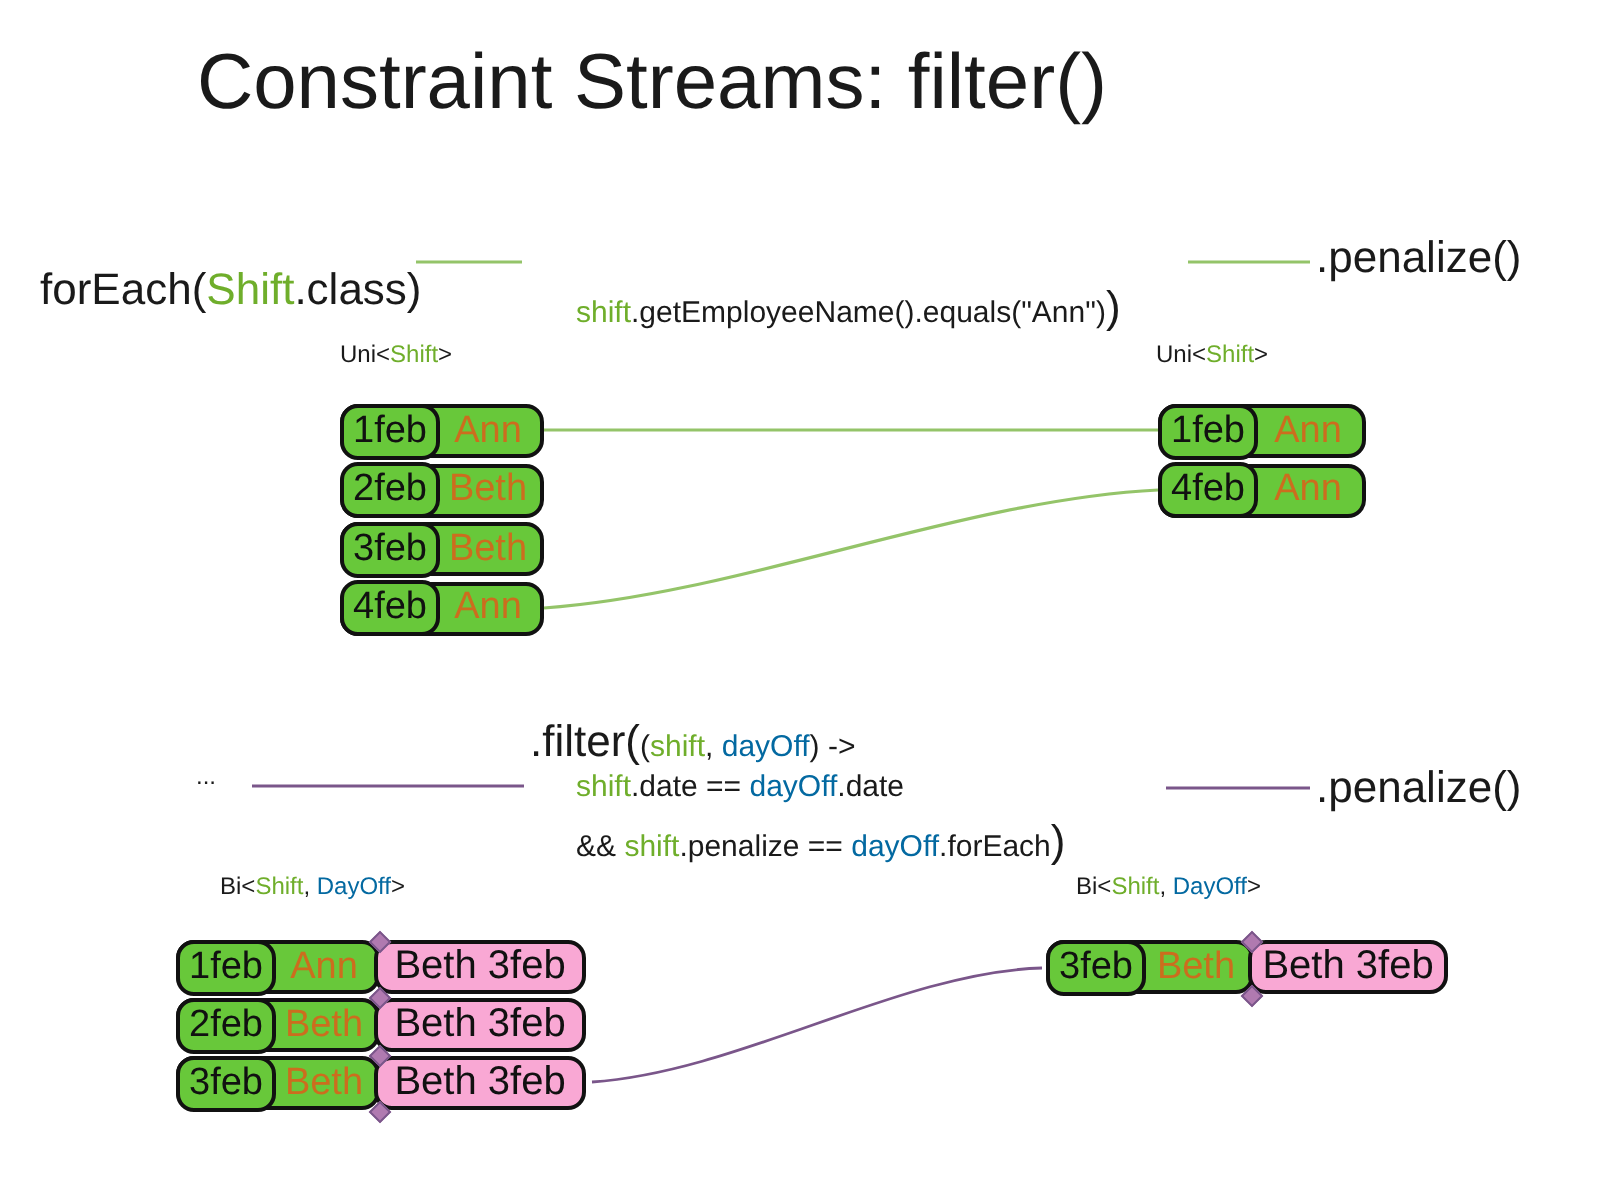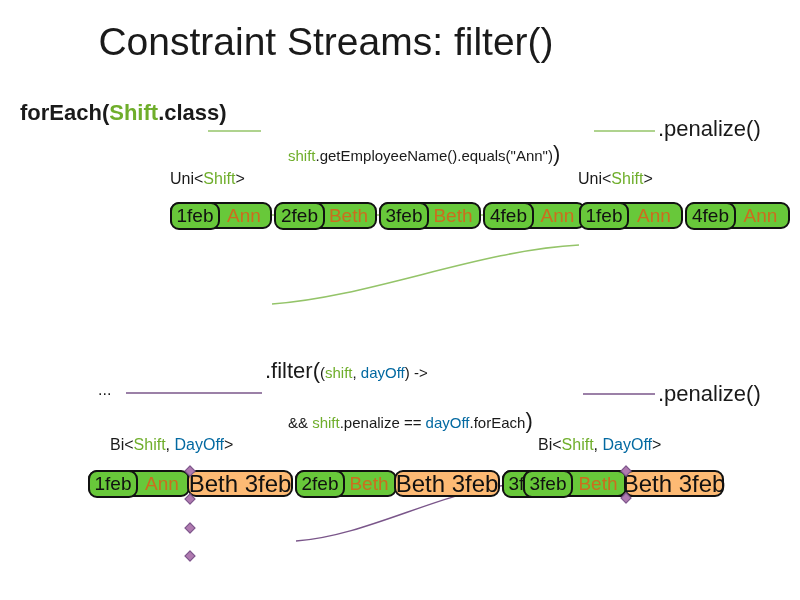--- a/index.html
+++ b/index.html
@@ -8,32 +8,32 @@
   #wires{position:absolute;left:0;top:0;z-index:0;pointer-events:none;}
   .abs{position:absolute;z-index:1;white-space:nowrap;}
   .title{width:652px;text-align:center;font-size:39px;}
   .subtitle{width:800px;text-align:center;font-size:15px;}
   .code-lg{font-size:22px;}
   .code-sm{font-size:15px;}
   .sm{font-size:15px;}
   .lg{font-size:22px;}
   .g{color:#6fae2b;}
   .b{color:#0369a1;}
-  .type-label{font-size:16px;}
-  .tbl{display:flex;flex-direction:row;justify-content:space-between;}
+  .type-label{font-size:12px;}
+  .tbl{display:flex;flex-direction:column;justify-content:space-between;}
   .row{display:flex;align-items:stretch;height:27px;}
   .pill{display:flex;align-items:stretch;background:#68c83a;border:2.5px solid #111;
         border-radius:9px;box-sizing:border-box;}
   .chip{margin:-2.5px;border:2.5px solid #111;border-radius:9px;background:#68c83a;
         display:flex;align-items:center;justify-content:center;padding:0 5px;
         font-size:19px;color:#111;min-width:44px;box-sizing:border-box;}
   .name{flex:1;display:flex;align-items:center;justify-content:center;
         color:#cc6d1e;font-size:19px;padding:0 2px;}
-  .dayoff{margin-left:-3px;border:2.5px solid #111;border-radius:9px;background:#fdba74;
-        display:flex;align-items:center;justify-content:center;font-size:24px;color:#111;
+  .dayoff{margin-left:-3px;border:2.5px solid #111;border-radius:9px;background:#f9a8d4;
+        display:flex;align-items:center;justify-content:center;font-size:20px;color:#111;
         padding:0 7px;box-sizing:border-box;}
   .diamond{position:absolute;width:6px;height:6px;background:#b07ab0;border:1px solid #7a568a;
         transform:rotate(45deg);z-index:2;}
 </style>
 </head>
 <body>
 
 <div id="stage">
 
   <svg id="wires" width="800" height="600" viewBox="0 0 800 600">
@@ -41,21 +41,21 @@
     <line x1="594" y1="131" x2="655" y2="131" stroke="#94c469" stroke-width="1.6"></line>
     <line x1="272" y1="215" x2="579" y2="215" stroke="#94c469" stroke-width="1.6"></line>
     <path d="M272,304 C370,297 480,250 579,245" fill="none" stroke="#94c469" stroke-width="1.6"></path>
     <line x1="126" y1="393" x2="262" y2="393" stroke="#7a568a" stroke-width="1.4"></line>
     <line x1="583" y1="394" x2="655" y2="394" stroke="#7a568a" stroke-width="1.4"></line>
     <path d="M296,541 C370,536 450,486 521,484" fill="none" stroke="#7a568a" stroke-width="1.4"></path>
   </svg>
 
   <div class="abs title" style="left:0;top:20px;">Constraint Streams: filter()</div>
 
-  <div class="abs code-lg" style="left:20px;top:100px;font-weight:bold;"><span>forEach(</span><span class="g">Shift</span><span>.class)</span></div>
+  <div class="abs code-lg" style="left:20px;top:132px;"><span>forEach(</span><span class="g">Shift</span><span>.class)</span></div>
 
   <div class="abs code-sm" style="left:288px;top:141px;"><span class="g">shift</span><span>.getEmployeeName().equals("Ann")</span><span class="lg">)</span></div>
 
   <div class="abs code-lg" style="left:658px;top:116px;">.penalize()</div>
 
   <div class="abs type-label" style="left:170px;top:170px;"><span>Uni&lt;</span><span class="g">Shift</span><span>&gt;</span></div>
   <div class="abs type-label" style="left:578px;top:170px;"><span>Uni&lt;</span><span class="g">Shift</span><span>&gt;</span></div>
 
   <div class="abs tbl" style="left:170px;top:202px;gap:2.5px;">
     <div class="row">
@@ -95,20 +95,21 @@
         <div class="pill" style="width:104px;">
           <span class="chip">4feb</span>
           <span class="name">Ann</span>
         </div>
       </div>
   </div>
 
   <div class="abs type-label" style="left:98px;top:381px;">...</div>
 
   <div class="abs code-lg" style="left:265px;top:358px;"><span>.filter(</span><span class="sm">(</span><span class="g sm">shift</span><span class="sm">, </span><span class="b sm">dayOff</span><span class="sm">)</span><span class="sm"> -&gt;</span></div>
+  <div class="abs code-sm" style="left:288px;top:385px;"><span class="g">shift</span><span>.date == </span><span class="b">dayOff</span><span>.date</span></div>
   <div class="abs code-sm" style="left:288px;top:408px;"><span>&amp;&amp; </span><span class="g">shift</span><span>.penalize == </span><span class="b">dayOff</span><span>.forEach</span><span class="lg">)</span></div>
 
   <div class="abs code-lg" style="left:658px;top:381px;">.penalize()</div>
 
   <div class="abs type-label" style="left:110px;top:436px;"><span>Bi&lt;</span><span class="g">Shift</span><span>, </span><span class="b">DayOff</span><span>&gt;</span></div>
   <div class="abs type-label" style="left:538px;top:436px;"><span>Bi&lt;</span><span class="g">Shift</span><span>, </span><span class="b">DayOff</span><span>&gt;</span></div>
 
   <div class="abs tbl" style="left:88px;top:470px;gap:2px;">
     <div class="row">
         <div class="pill" style="width:102px;">

